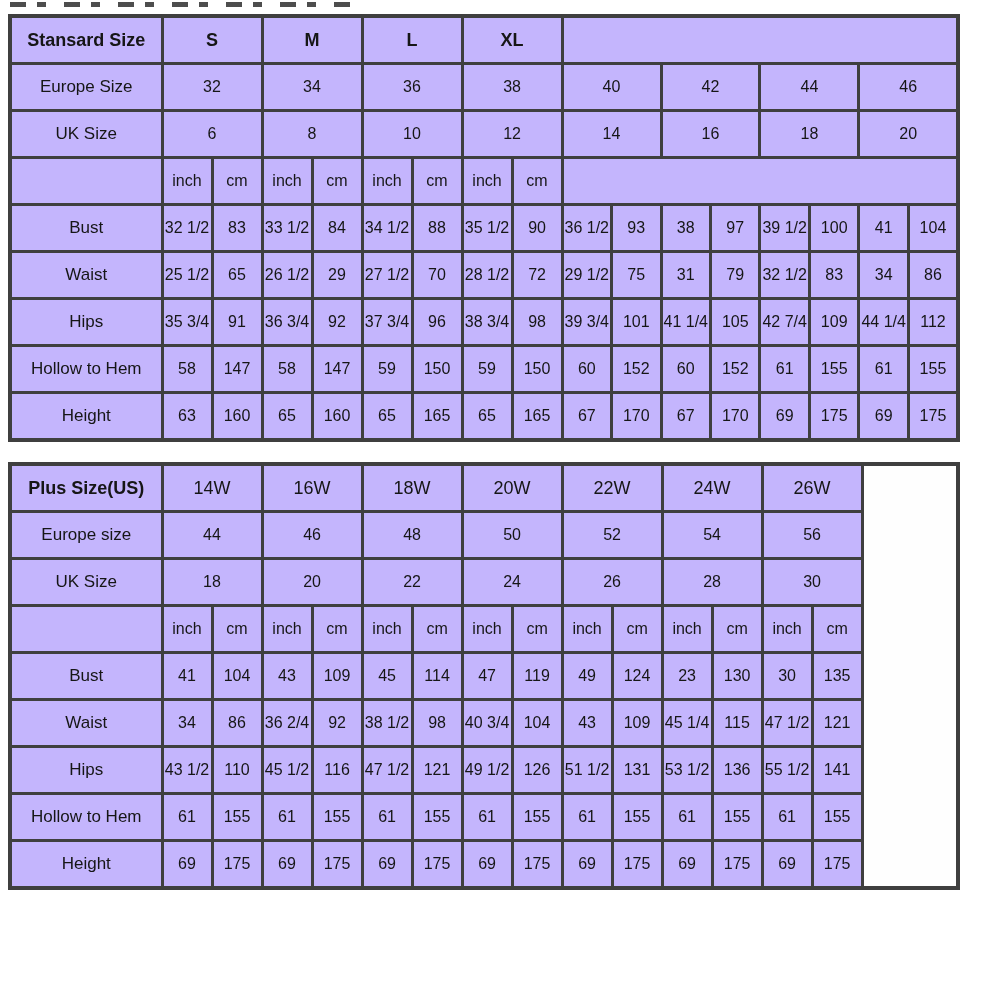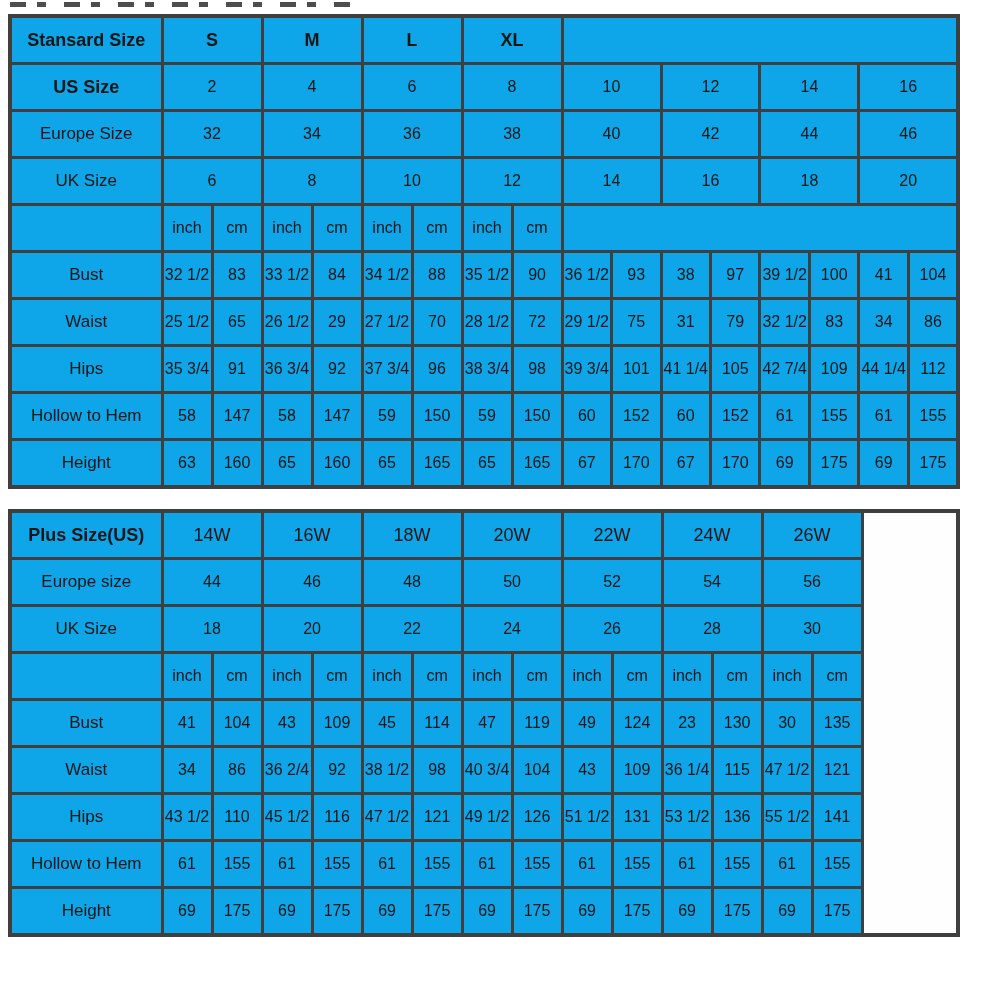--- a/index.html
+++ b/index.html
@@ -2,21 +2,21 @@
 <html><head>
 <meta charset="utf-8">
 <style>
   html,body{margin:0;padding:0;background:#ffffff;}
   body{font-family:"Liberation Sans",sans-serif;color:#161616;}
   .page{position:relative;width:1000px;height:1000px;background:#fff;overflow:hidden;}
   .artifact{position:absolute;top:2px;left:10px;width:340px;height:5px;
     background:repeating-linear-gradient(90deg,#2e2e2e 0 16px,transparent 16px 27px,#2e2e2e 27px 36px,transparent 36px 54px);
     opacity:.85;}
   table.size-table{border-collapse:collapse;table-layout:fixed;margin-left:8px;width:952px;
-    border:4px solid #3f3f3f;background:#0ea5e9;}
+    border:4px solid #3f3f3f;background:#c4b5fd;}
   table.size-table th,table.size-table td{
     border:3px solid #3f3f3f;height:44px;padding:0;text-align:center;vertical-align:middle;
     font-weight:normal;font-size:16px;white-space:nowrap;overflow:hidden;color:#161616;}
   table.size-table .lbl{font-size:17px;}
   table.size-table .b{font-weight:bold;}
   table.size-table .t18{font-size:18px;}
   #standard-table{margin-top:14px;}
   #plus-table{margin-top:20px;}
   .empty-col{background:#fefefe;}
 </style>
@@ -40,31 +40,20 @@
       </colgroup>
     <tbody>
         <tr>
           <th class="lbl b t18">Stansard Size</th>
           <th colspan="2" class="b t18">S</th>
           <th colspan="2" class="b t18">M</th>
           <th colspan="2" class="b t18">L</th>
           <th colspan="2" class="b t18">XL</th>
         </tr>
         <tr>
-          <th class="lbl b t18">US Size</th>
-          <td colspan="2">2</td>
-          <td colspan="2">4</td>
-          <td colspan="2">6</td>
-          <td colspan="2">8</td>
-          <td colspan="2">10</td>
-          <td colspan="2">12</td>
-          <td colspan="2">14</td>
-          <td colspan="2">16</td>
-        </tr>
-        <tr>
           <th class="lbl">Europe Size</th>
           <td colspan="2">32</td>
           <td colspan="2">34</td>
           <td colspan="2">36</td>
           <td colspan="2">38</td>
           <td colspan="2">40</td>
           <td colspan="2">42</td>
           <td colspan="2">44</td>
           <td colspan="2">46</td>
         </tr>
@@ -278,21 +267,21 @@
           <td>34</td>
           <td>86</td>
           <td>36 2/4</td>
           <td>92</td>
           <td>38 1/2</td>
           <td>98</td>
           <td>40 3/4</td>
           <td>104</td>
           <td>43</td>
           <td>109</td>
-          <td>36 1/4</td>
+          <td>45 1/4</td>
           <td>115</td>
           <td>47 1/2</td>
           <td>121</td>
         </tr>
         <tr>
           <th class="lbl">Hips</th>
           <td>43 1/2</td>
           <td>110</td>
           <td>45 1/2</td>
           <td>116</td>

